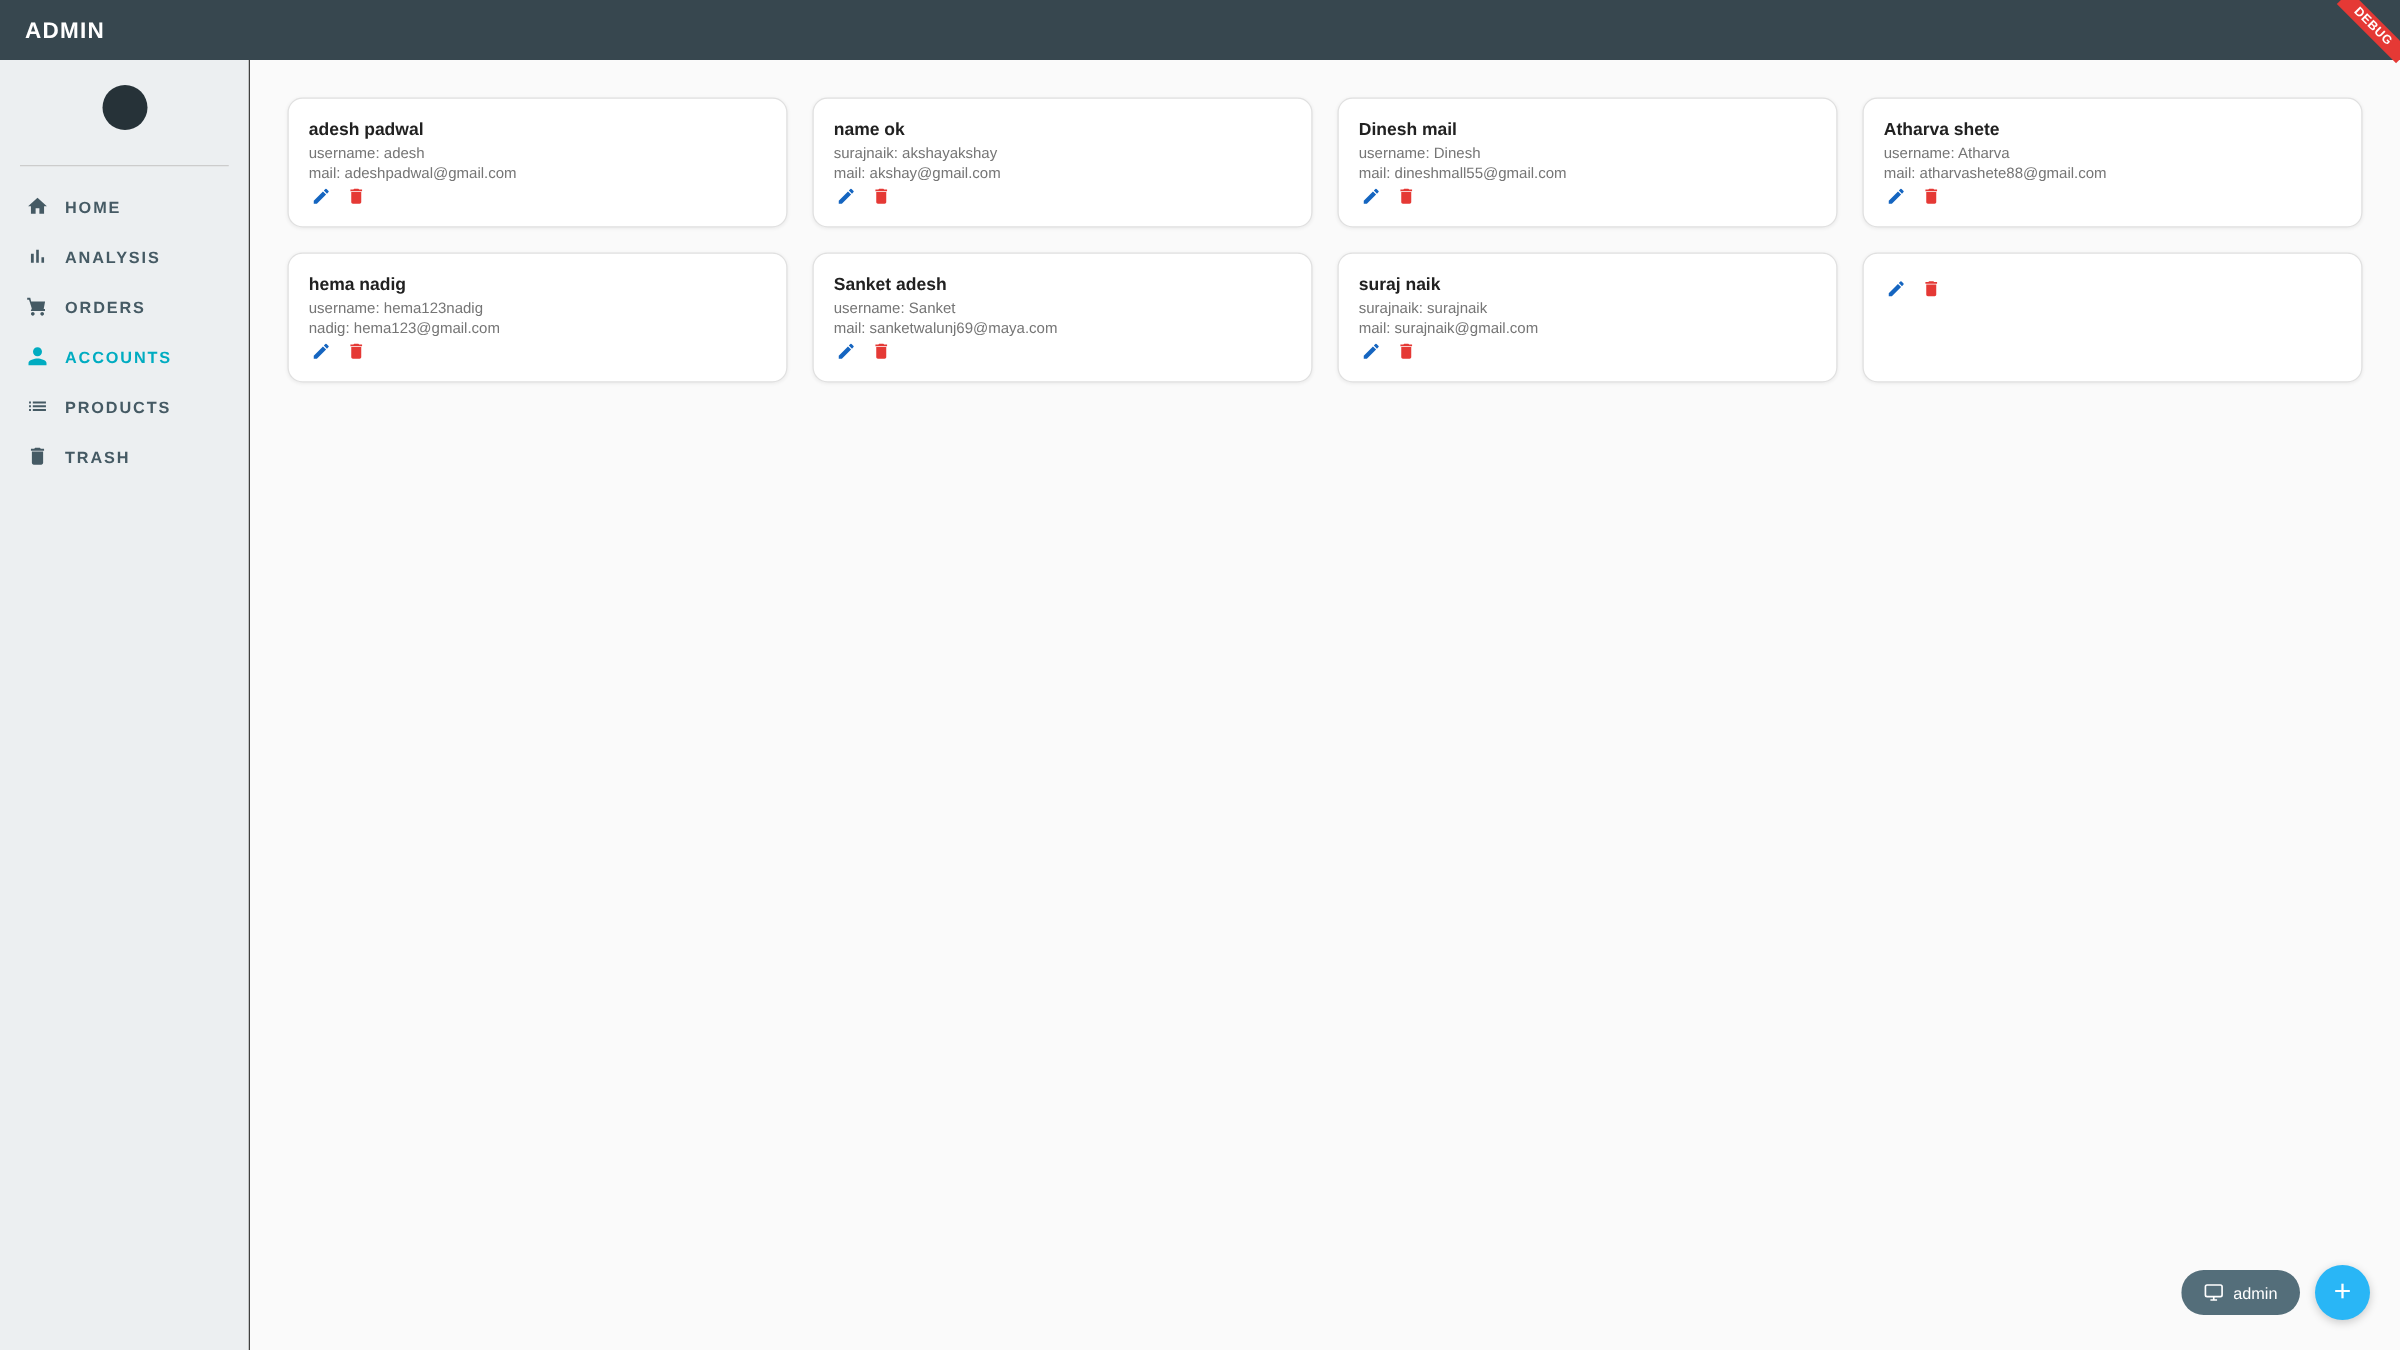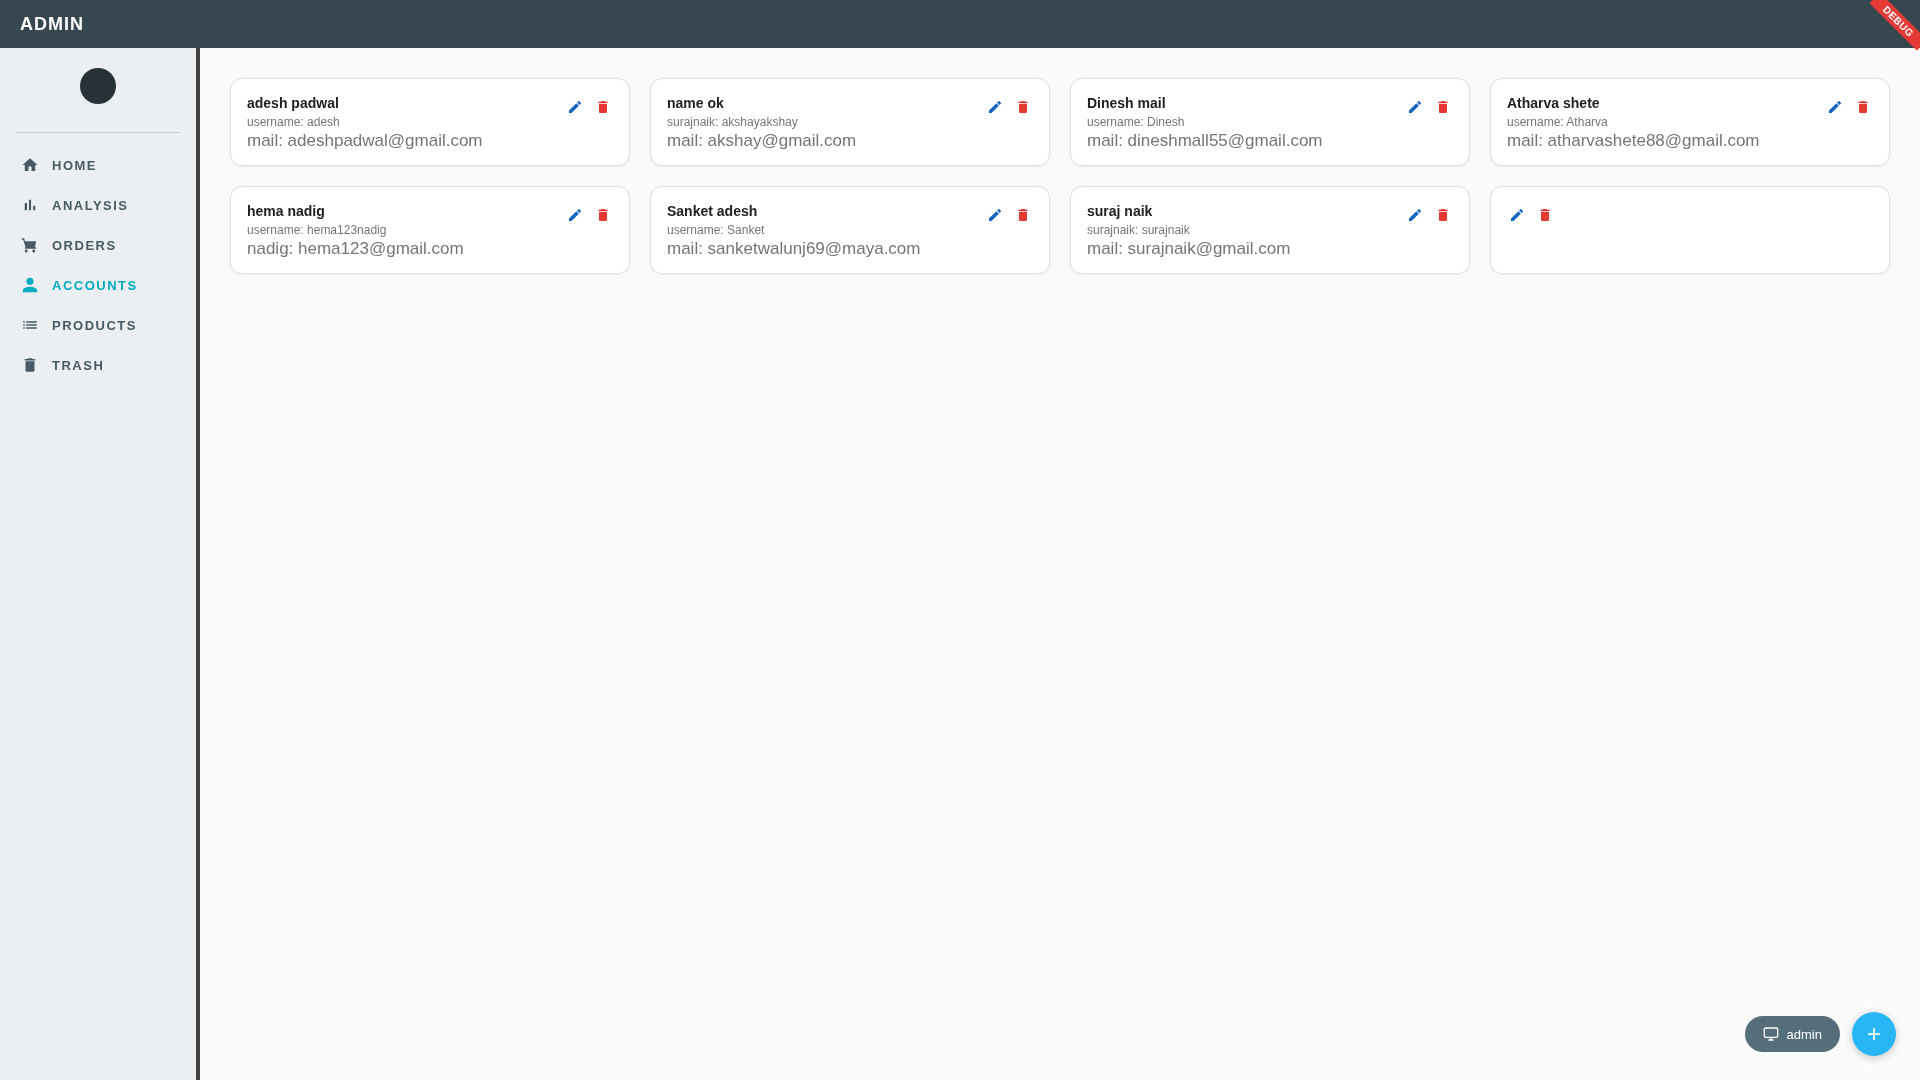--- a/index.html
+++ b/index.html
@@ -27,21 +27,21 @@
       overflow: hidden;
     }
 
     
     .sidebar {
       width: 200px;
       background: #eceff1;
       display: flex;
       flex-direction: column;
       padding: 20px 0;
-      border-right: 4px solid #404040;
+      border-right: 1px solid #404040;
       flex-shrink: 0;
     }
     .sidebar-avatar {
       display: flex;
       justify-content: center;
       margin-bottom: 20px;
     }
     .avatar-circle {
       width: 36px;
       height: 36px;
@@ -93,35 +93,36 @@
 
     .account-card {
       background: white;
       border: 1px solid #e0e0e0;
       border-radius: 12px;
       padding: 16px 16px 14px 16px;
       display: flex;
       align-items: flex-start;
       justify-content: space-between;
       box-shadow: 0 1px 3px rgba(0,0,0,0.06);
+      flex-direction: column;
     }
     .card-info { flex: 1; }
     .card-name {
       font-size: 14px;
       font-weight: 600;
       color: #212121;
       margin-bottom: 4px;
     }
     .card-username {
       font-size: 12px;
       color: #757575;
       margin-bottom: 2px;
     }
     .card-mail {
-      font-size: 17px;
+      font-size: 12px;
       color: #757575;
     }
     .card-actions {
       display: flex;
       gap: 8px;
       align-items: center;
       padding-top: 2px;
       flex-shrink: 0;
     }
     .action-btn {

